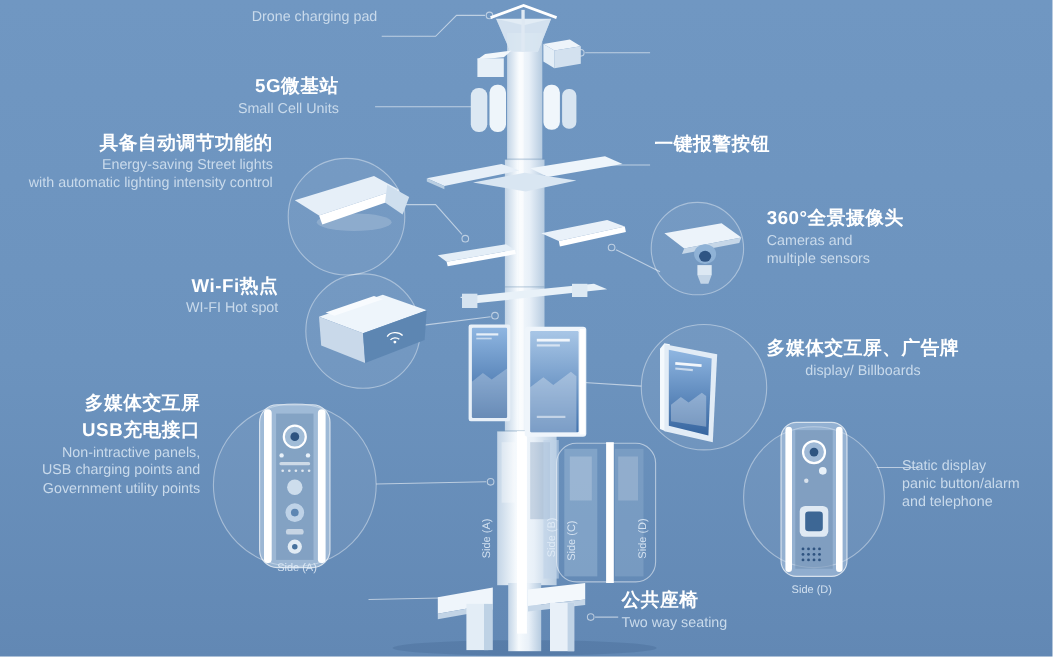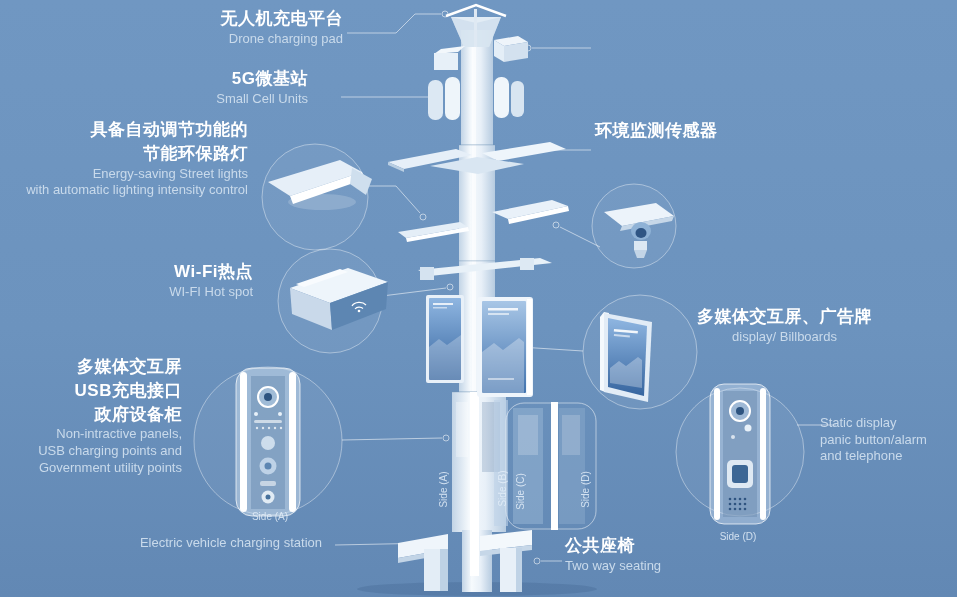--- a/index.html
+++ b/index.html
@@ -261,59 +261,60 @@
           <circle cx="745" cy="504" r="1.3"></circle>
       <circle cx="730" cy="509" r="1.3"></circle>
           <circle cx="735" cy="509" r="1.3"></circle>
           <circle cx="740" cy="509" r="1.3"></circle>
           <circle cx="745" cy="509" r="1.3"></circle>
     </g>
   </g>
 </svg>
 
   <div class="label left" style="top:7px; right:614px;">
-    <div class="zh">无人机充电平台</div>
     <div class="en">Drone charging pad</div>
   </div>
 
   <div class="label left" style="top:67px; right:649px;">
     <div class="zh">5G微基站</div>
     <div class="en">Small Cell Units</div>
   </div>
 
   <div class="label left" style="top:118px; right:709px;">
     <div class="zh">具备自动调节功能的</div>
-    <div class="zh">节能环保路灯</div>
     <div class="en">Energy-saving Street lights</div>
     <div class="en">with automatic lighting intensity control</div>
   </div>
 
-  <div class="label left" style="top:260px; right:704px;">
+  <div class="label left" style="top:248px; right:704px;">
     <div class="zh">Wi-Fi热点</div>
     <div class="en">WI-FI Hot spot</div>
   </div>
 
   <div class="label left" style="top:355px; right:775px;">
     <div class="zh">多媒体交互屏</div>
     <div class="zh">USB充电接口</div>
-    <div class="zh">政府设备柜</div>
     <div class="en">Non-intractive panels,</div>
     <div class="en">USB charging points and</div>
     <div class="en">Government utility points</div>
   </div>
 
   <div class="label left" style="top:535px; right:635px;">
-    <div class="en" style="font-size:13px;">Electric vehicle charging station</div>
   </div>
 
 
   <div class="label right" style="top:119px; left:595px;">
-    <div class="zh">环境监测传感器</div>
-  </div>
-
+    <div class="zh">一键报警按钮</div>
+  </div>
+
+  <div class="label right" style="top:187px; left:697px;">
+    <div class="zh">360°全景摄像头</div>
+    <div class="en">Cameras and</div>
+    <div class="en">multiple sensors</div>
+  </div>
 
   <div class="label right" style="top:305px; left:697px;text-align:center;">
     <div class="zh">多媒体交互屏、广告牌</div>
     <div class="en">display/ Billboards</div>
   </div>
 
   <div class="label right indent-zh" style="top:415px; left:820px;">
     <div class="en">Static display</div>
     <div class="en">panic button/alarm</div>
     <div class="en">and telephone</div>

